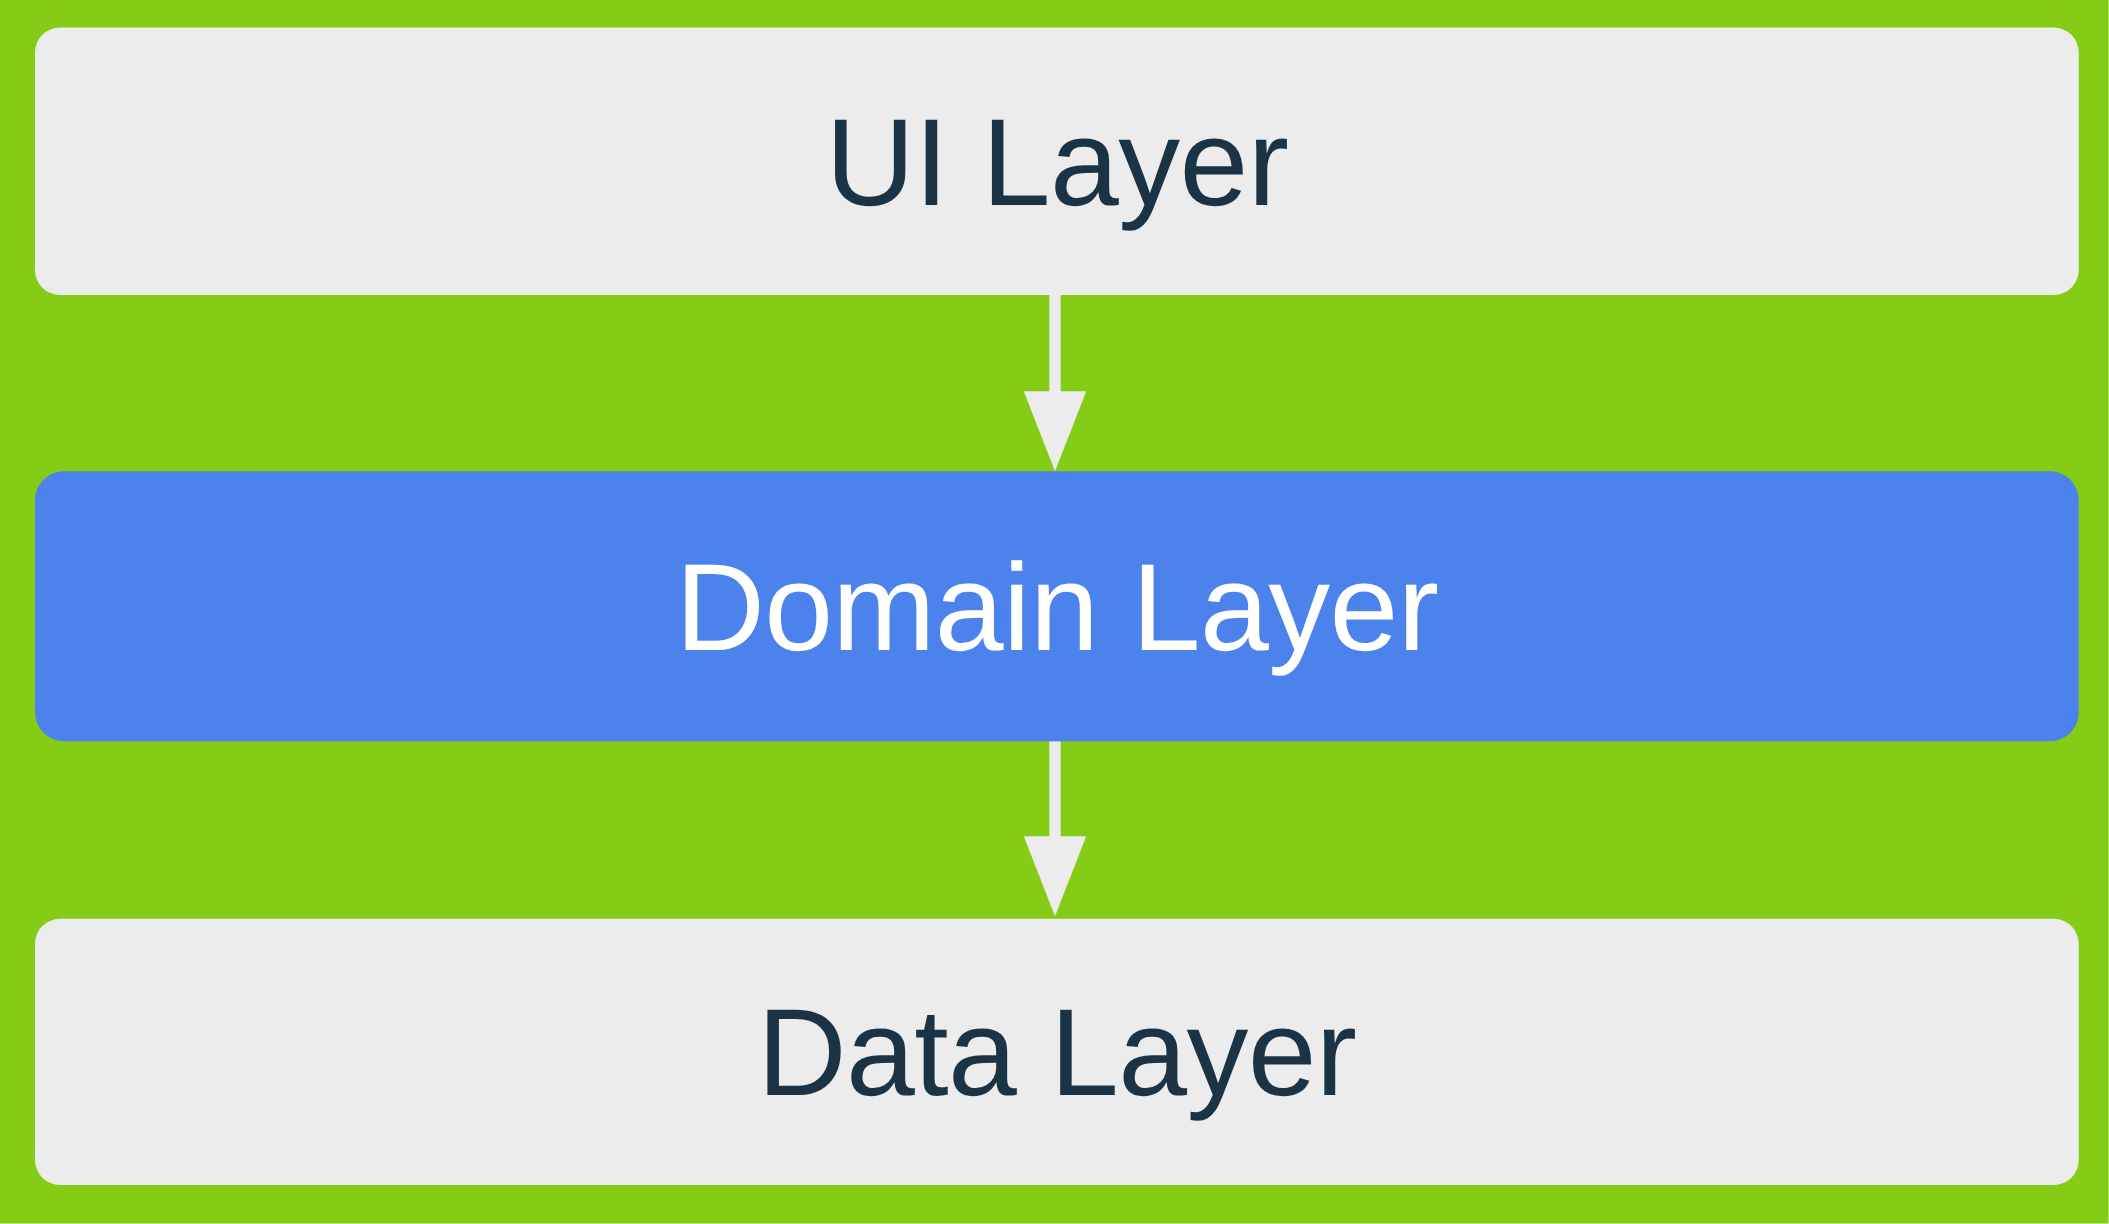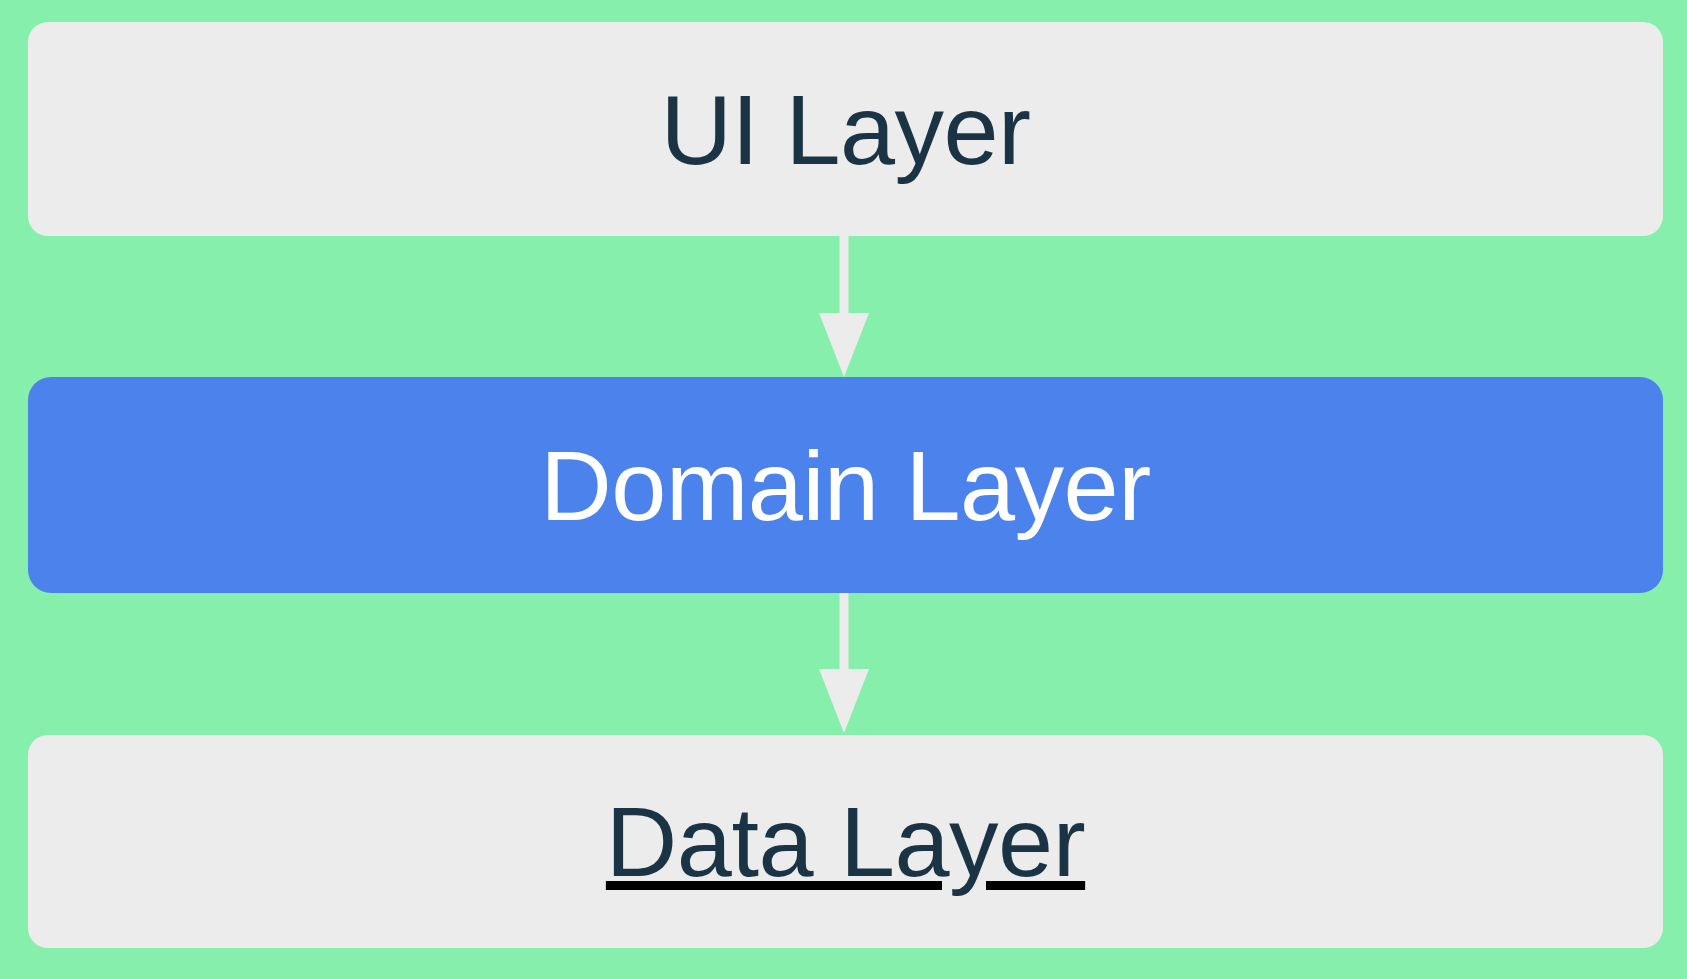--- a/index.html
+++ b/index.html
@@ -66,21 +66,21 @@
     top: 0;
     width: 1687px;
     height: 979px;
     pointer-events: none;
     overflow: visible;
   }
 </style>
 </head>
 <body>
 
-<div id="diagram-root" style="background: #86efac;">
+<div id="diagram-root" style="background: #84cc16;">
 
   <svg class="edge-arrow" viewBox="0 0 1687 979" width="1687" height="979" aria-hidden="true">
     <g>
       <rect x="839.5" y="236" width="9" height="79" fill="#ececec"></rect>
       <polygon points="819,313 869,313 844,377" fill="#ececec"></polygon>
     </g>
   </svg>
 
   <svg class="edge-arrow" viewBox="0 0 1687 979" width="1687" height="979" aria-hidden="true">
     <g>
@@ -90,17 +90,17 @@
   </svg>
 
   <div class="layer-node" id="node-ui" style="background: rgb(236, 236, 236);">
     <span class="layer-label" style="color: rgb(27, 52, 69);">UI Layer</span>
   </div>
 
   <div class="layer-node" id="node-domain" style="background: rgb(76, 130, 236); border-radius: 23px;">
     <span class="layer-label" style="color: rgb(255, 255, 255);">Domain Layer</span>
   </div>
 
-  <div class="layer-node" id="node-data" style="background: rgb(236, 236, 236); text-decoration: underline;">
+  <div class="layer-node" id="node-data" style="background: rgb(236, 236, 236);">
     <span class="layer-label" style="color: rgb(27, 52, 69);">Data Layer</span>
   </div>
 
 </div>
 
 </body></html>

